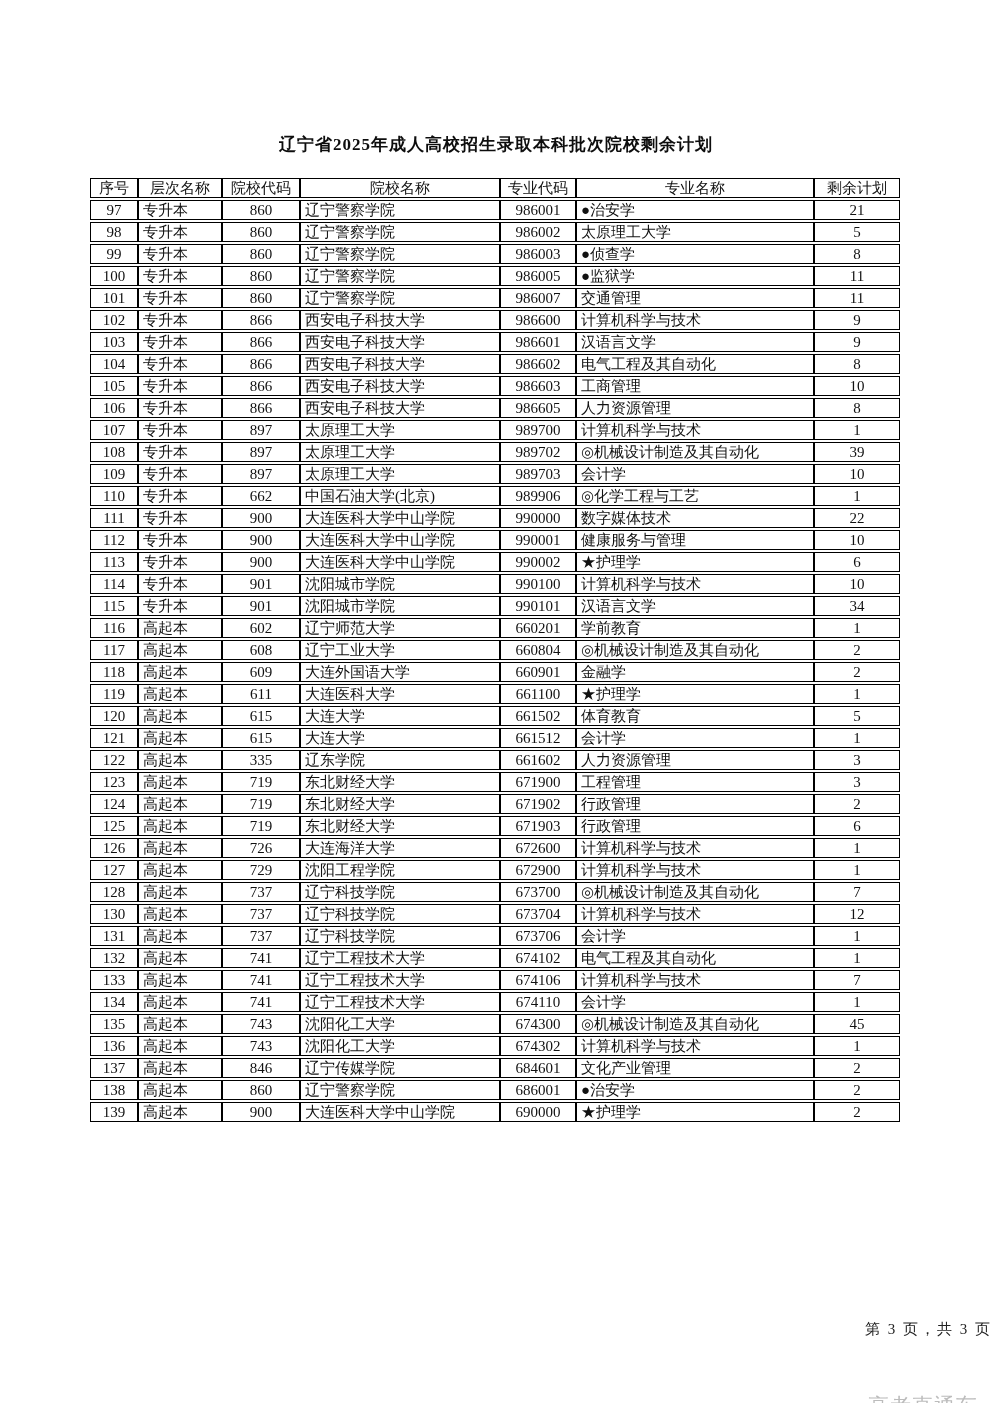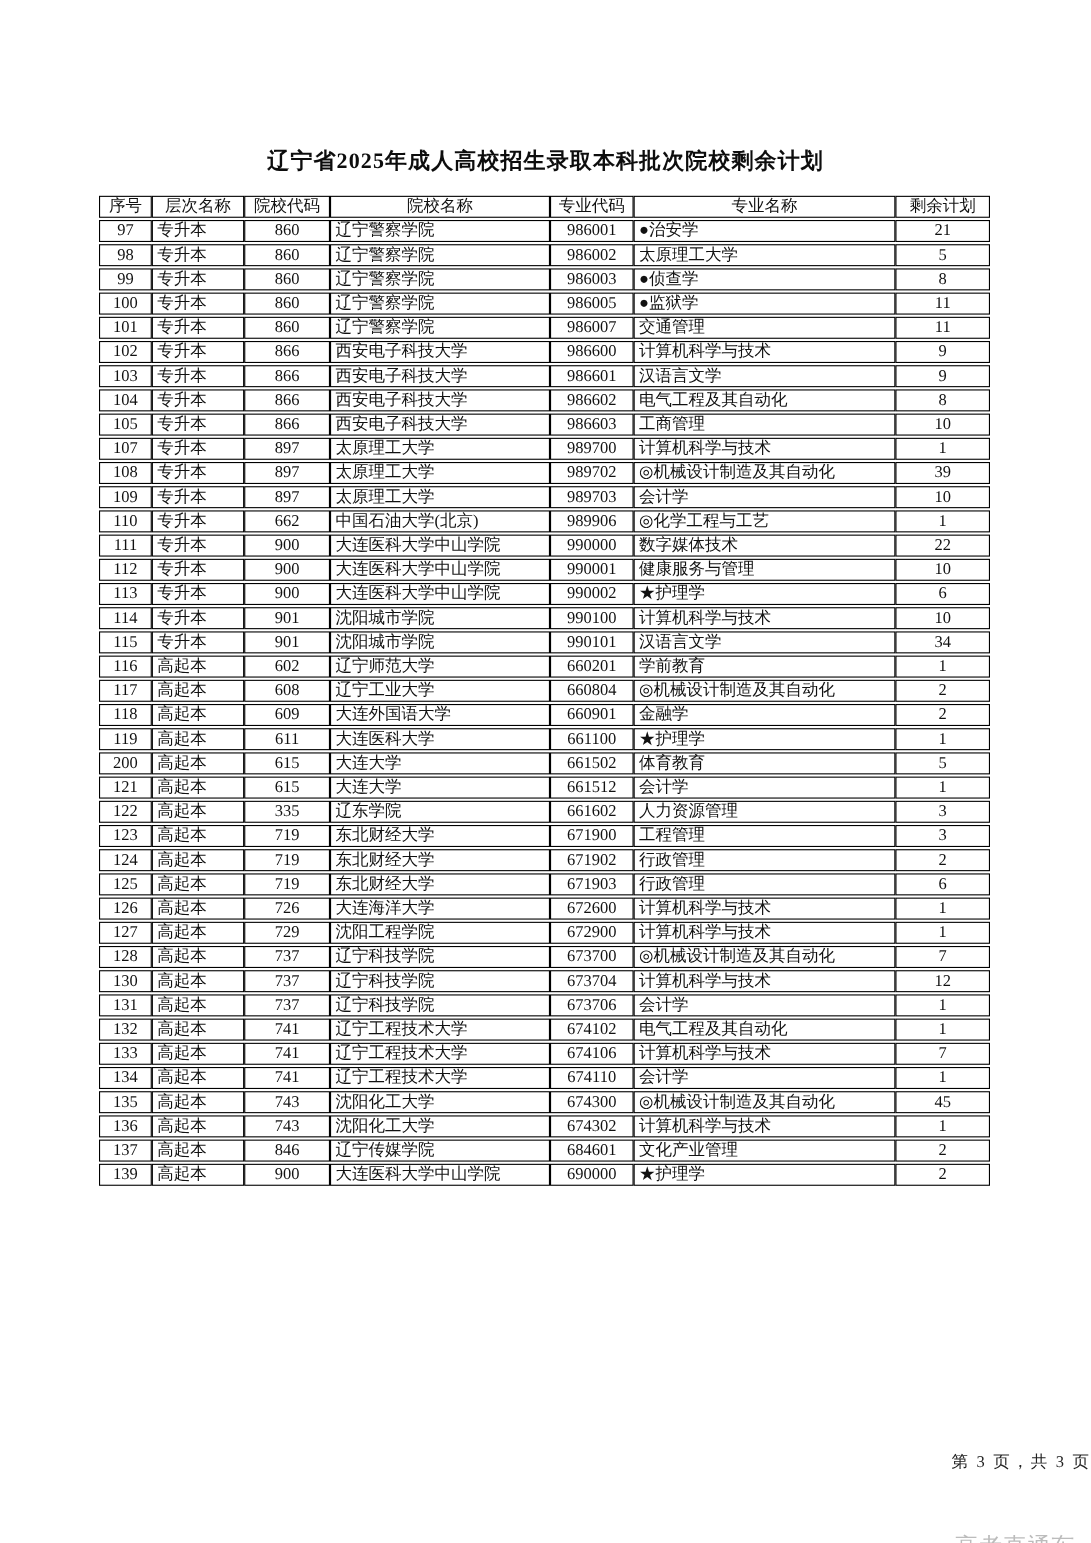--- a/index.html
+++ b/index.html
@@ -15,21 +15,21 @@
     margin: 0 auto;
     background: #ffffff;
     overflow: hidden;
   }
   .doc-title {
     position: absolute;
     top: 133px;
     left: 0;
     width: 100%;
     text-align: center;
-    font-size: 20px;
+    font-size: 17px;
     font-weight: bold;
     letter-spacing: 1px;
     color: #0d0d0d;
   }
   table.plan-table {
     position: absolute;
     top: 176px;
     left: 90px;
     width: 810px;
     table-layout: fixed;
@@ -175,20 +175,29 @@
         <tr>
           <td class="c">105</td>
           <td class="l">专升本</td>
           <td class="c">866</td>
           <td class="l">西安电子科技大学</td>
           <td class="c">986603</td>
           <td class="l">工商管理</td>
           <td class="c">10</td>
         </tr>
         <tr>
+          <td class="c">106</td>
+          <td class="l">专升本</td>
+          <td class="c">866</td>
+          <td class="l">西安电子科技大学</td>
+          <td class="c">986605</td>
+          <td class="l">人力资源管理</td>
+          <td class="c">8</td>
+        </tr>
+        <tr>
           <td class="c">107</td>
           <td class="l">专升本</td>
           <td class="c">897</td>
           <td class="l">太原理工大学</td>
           <td class="c">989700</td>
           <td class="l">计算机科学与技术</td>
           <td class="c">1</td>
         </tr>
         <tr>
           <td class="c">108</td>
@@ -292,21 +301,21 @@
         <tr>
           <td class="c">119</td>
           <td class="l">高起本</td>
           <td class="c">611</td>
           <td class="l">大连医科大学</td>
           <td class="c">661100</td>
           <td class="l">★护理学</td>
           <td class="c">1</td>
         </tr>
         <tr>
-          <td class="c">200</td>
+          <td class="c">120</td>
           <td class="l">高起本</td>
           <td class="c">615</td>
           <td class="l">大连大学</td>
           <td class="c">661502</td>
           <td class="l">体育教育</td>
           <td class="c">5</td>
         </tr>
         <tr>
           <td class="c">121</td>
           <td class="l">高起本</td>
@@ -445,20 +454,29 @@
         <tr>
           <td class="c">137</td>
           <td class="l">高起本</td>
           <td class="c">846</td>
           <td class="l">辽宁传媒学院</td>
           <td class="c">684601</td>
           <td class="l">文化产业管理</td>
           <td class="c">2</td>
         </tr>
         <tr>
+          <td class="c">138</td>
+          <td class="l">高起本</td>
+          <td class="c">860</td>
+          <td class="l">辽宁警察学院</td>
+          <td class="c">686001</td>
+          <td class="l">●治安学</td>
+          <td class="c">2</td>
+        </tr>
+        <tr>
           <td class="c">139</td>
           <td class="l">高起本</td>
           <td class="c">900</td>
           <td class="l">大连医科大学中山学院</td>
           <td class="c">690000</td>
           <td class="l">★护理学</td>
           <td class="c">2</td>
         </tr>
       </tbody>
   </table>

